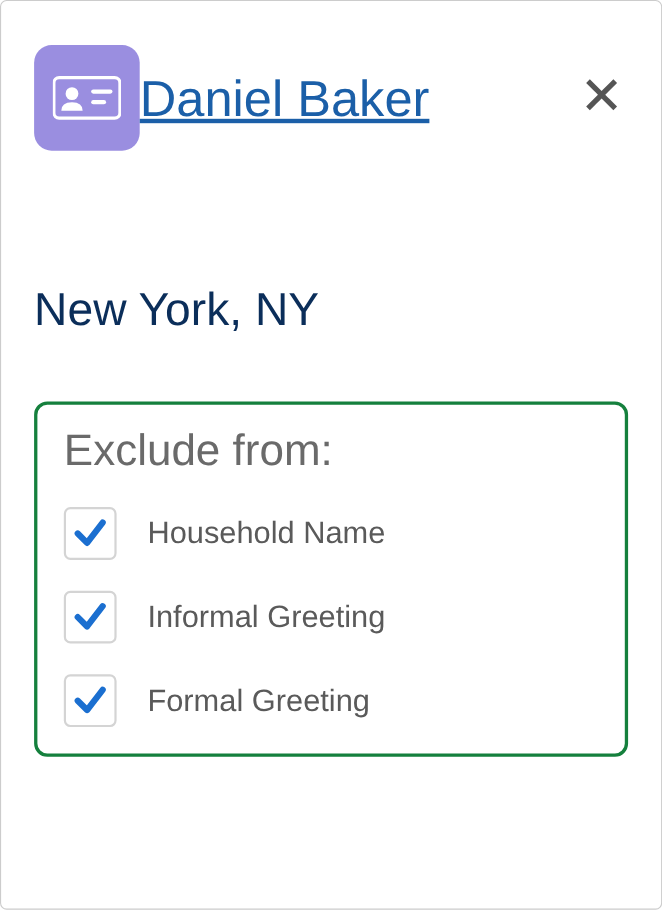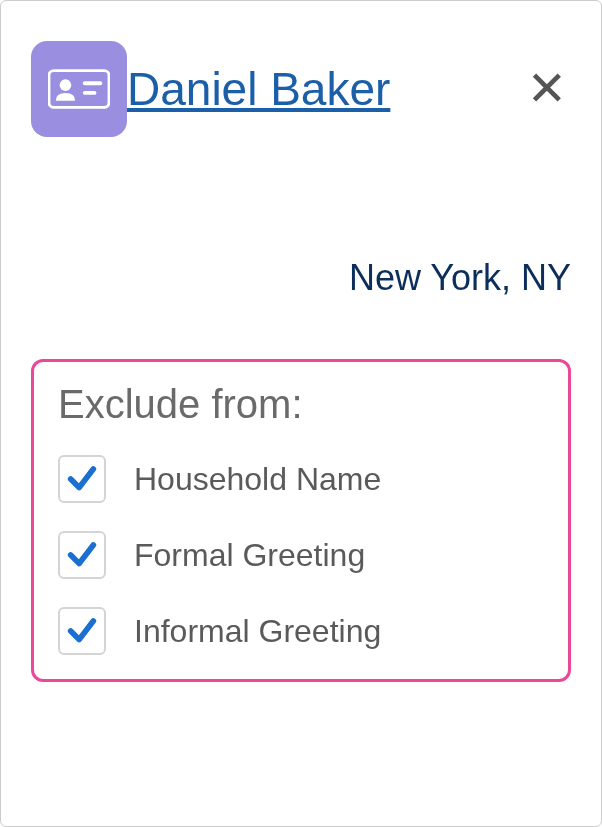--- a/index.html
+++ b/index.html
@@ -41,27 +41,26 @@
       color: #555;
       font-size: 48px;
       font-weight: 300;
       cursor: pointer;
       line-height: 1;
       padding: 0 4px;
       user-select: none;
     }
     .location {
       color: #0b2e5a;
-      font-size: 36px;
+      font-size: 42px;
       font-weight: 400;
       margin-bottom: 60px;
-      text-align: right;
     }
     .exclude-panel {
-      border: 3px solid #ec4899;
+      border: 3px solid #15803d;
       border-radius: 12px;
       padding: 20px 24px 24px 24px;
     }
     .exclude-title {
       color: #6a6a6a;
       font-size: 40px;
       font-weight: 400;
       margin-bottom: 24px;
     }
     .check-row {
@@ -78,21 +77,21 @@
       background: #fff;
       display: flex;
       align-items: center;
       justify-content: center;
       cursor: pointer;
       flex-shrink: 0;
     }
     .checkbox svg { width: 34px; height: 34px; }
     .check-label {
       color: #5a5a5a;
-      font-size: 32px;
+      font-size: 28px;
       font-weight: 400;
     }
   </style>
 </head>
 <body>
 
 <div class="header">
   <div class="contact-icon">
     <svg viewBox="0 0 64 40" fill="none">
       <rect x="1" y="1" width="62" height="38" rx="5" stroke="#fff" stroke-width="3" fill="none"></rect>
@@ -119,24 +118,24 @@
     </div>
     <span class="check-label">Household Name</span>
   </div>
 
   <div class="check-row">
     <div class="checkbox">
       <svg viewBox="0 0 24 24">
           <path d="M4 12 L10 18 L20 5" stroke="#1b6fd0" stroke-width="4" fill="none" stroke-linecap="round" stroke-linejoin="round"></path>
         </svg>
     </div>
-    <span class="check-label">Formal Greeting</span>
+    <span class="check-label">Informal Greeting</span>
   </div>
 
   <div class="check-row">
     <div class="checkbox">
       <svg viewBox="0 0 24 24">
           <path d="M4 12 L10 18 L20 5" stroke="#1b6fd0" stroke-width="4" fill="none" stroke-linecap="round" stroke-linejoin="round"></path>
         </svg>
     </div>
-    <span class="check-label">Informal Greeting</span>
+    <span class="check-label">Formal Greeting</span>
   </div>
 </div>
 
 </body></html>

